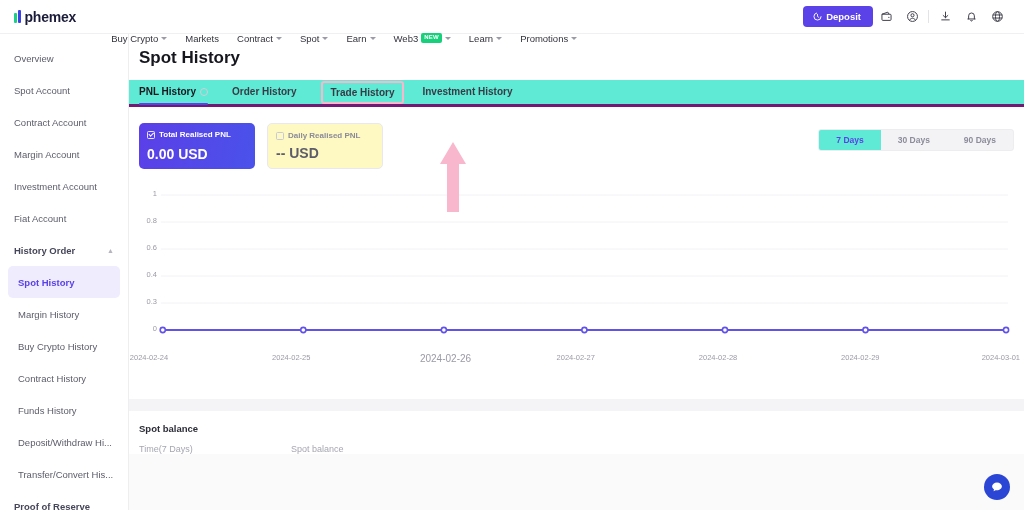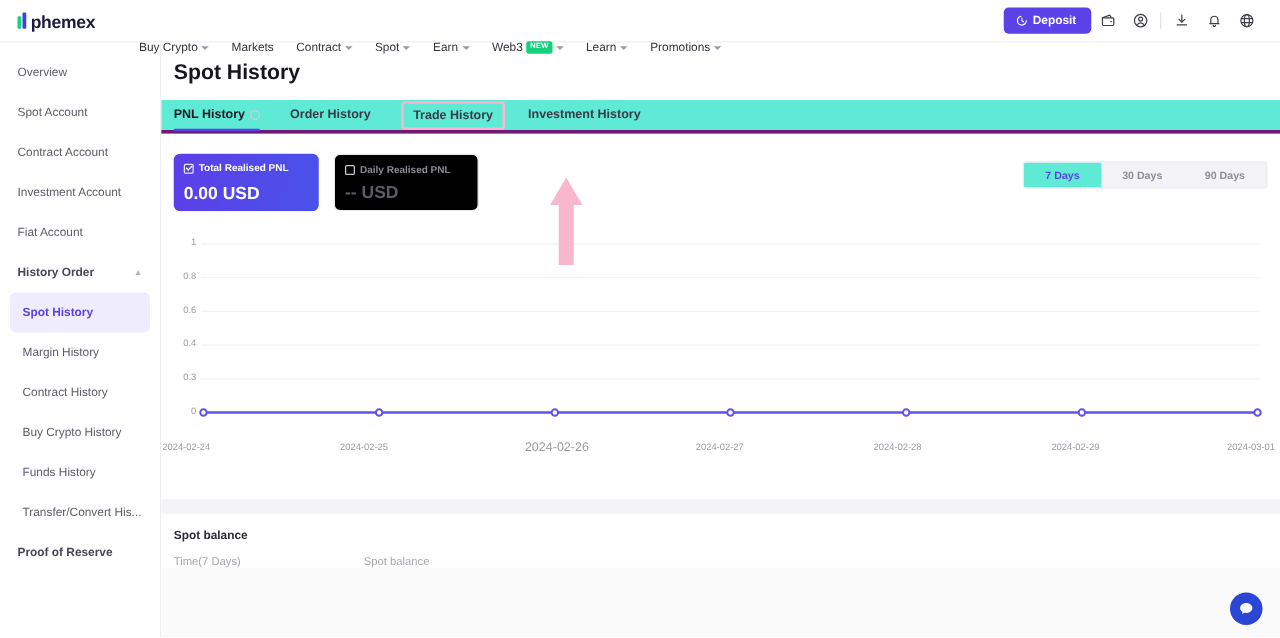--- a/index.html
+++ b/index.html
@@ -149,21 +149,21 @@
     width: 116px; height: 46px;
     border-radius: 5px; padding: 7px 8px;
     display: flex; flex-direction: column; justify-content: space-between;
     cursor: pointer;
   }
   .pnl-card.sel {
     background: linear-gradient(100deg, #5b3fe8 0%, #4a52ea 100%);
     color: #ffffff; margin-right: 12px;
   }
   .pnl-card.unsel {
-    background: #000000; border: 1px solid #e8e8ee; color: #8a8a99;
+    background: #fef9c3; border: 1px solid #e8e8ee; color: #8a8a99;
   }
   .pnl-top { display: flex; align-items: center; gap: 4px; }
   .chk {
     width: 8px; height: 8px; border-radius: 1.5px;
     display: inline-flex; align-items: center; justify-content: center;
     flex: 0 0 8px;
   }
   .chk.on { border: 1px solid rgba(255,255,255,.85); }
   .chk.on::after {
     content: ""; width: 4px; height: 2px;
@@ -328,44 +328,50 @@
     <div class="side-item">
       <span>Overview</span>
     </div>
     <div class="side-item">
       <span>Spot Account</span>
     </div>
     <div class="side-item">
       <span>Contract Account</span>
     </div>
     <div class="side-item">
+      <span>Margin Account</span>
+    </div>
+    <div class="side-item">
       <span>Investment Account</span>
     </div>
     <div class="side-item">
       <span>Fiat Account</span>
     </div>
     <div class="side-item group">
       <span>History Order</span>
       <span class="collapse-ico">▲</span>
     </div>
 
     <div class="side-sub active">
       <span>Spot History</span>
     </div>
     <div class="side-sub">
       <span>Margin History</span>
     </div>
     <div class="side-sub">
+      <span>Buy Crypto History</span>
+    </div>
+    <div class="side-sub">
       <span>Contract History</span>
     </div>
     <div class="side-sub">
-      <span>Buy Crypto History</span>
-    </div>
-    <div class="side-sub">
       <span>Funds History</span>
+    </div>
+    <div class="side-sub">
+      <span>Deposit/Withdraw Hi...</span>
     </div>
     <div class="side-sub">
       <span>Transfer/Convert His...</span>
     </div>
     <div class="side-item group">
       <span>Proof of Reserve</span>
     </div>
   </div>
 
   <div class="main">

